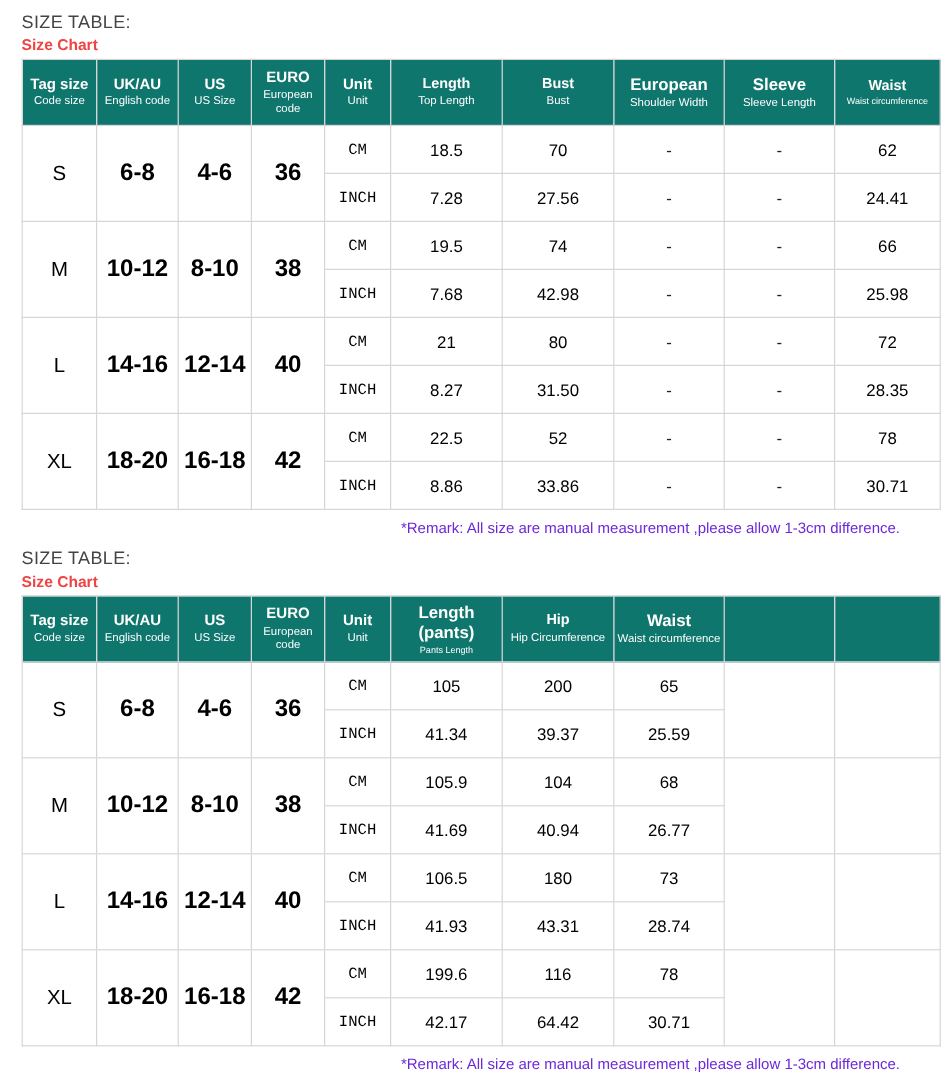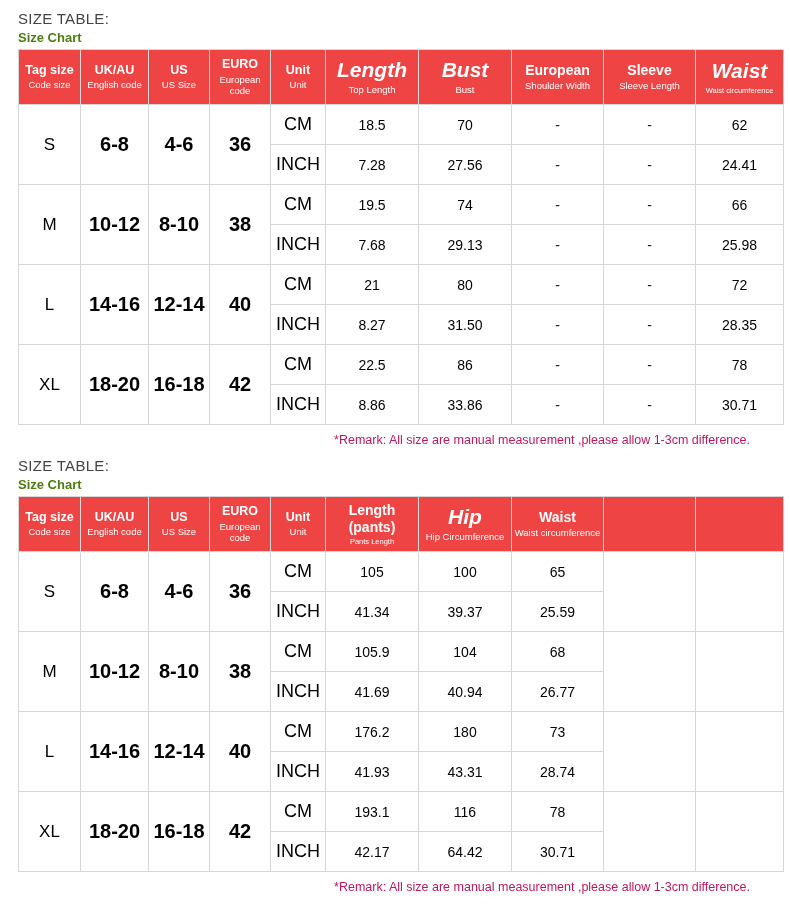--- a/index.html
+++ b/index.html
@@ -27,80 +27,81 @@
   .size-table-caption {
     font-size: 15px;
     color: #444444;
     letter-spacing: 0.3px;
     padding-top: 10px;
     padding-bottom: 3px;
   }
   .size-chart-label {
     font-size: 13px;
     font-weight: bold;
-    color: #4d7c0f;
+    color: #ef4444;
     padding-bottom: 4px;
   }
   table.chart {
     border-collapse: collapse;
     width: 754px;
     table-layout: fixed;
   }
   table.chart td, table.chart th {
     border: 1px solid #d6d6d6;
     text-align: center;
     vertical-align: middle;
     padding: 0;
   }
   thead th {
-    background: #ef4444;
+    background: #0f766e;
     color: #ffffff;
     border: 1px solid #2b2b2b;
     height: 54px;
     padding: 3px 2px;
     font-weight: normal;
     line-height: 1.15;
   }
   .h-main {
     display: block;
     font-size: 14px;
     font-weight: bold;
   }
   .h-main.sm { font-size: 12.5px; }
-  .h-main.lg { font-size: 21px; font-style: italic; }
+  .h-main.lg { font-size: 12px; }
   .h-sub {
     display: block;
     font-size: 9.5px;
     font-weight: normal;
     margin-top: 2px;
     line-height: 1.2;
   }
   .h-sub.tiny { font-size: 7.5px; }
   td.tag {
     font-size: 17px;
   }
   td.code {
     font-size: 20px;
     font-weight: bold;
   }
   td.unit {
-    font-size: 18px;
+    font-size: 13px;
     height: 39px;
+    font-family: Liberation Mono, monospace;
   }
   td.val {
     font-size: 14px;
   }
   td.dash {
     font-size: 14px;
     color: #222;
   }
   td.blank { }
   .remark {
     font-size: 12.5px;
-    color: #be185d;
+    color: #6d28d9;
     text-align: right;
     padding: 8px 22px 0 0;
   }
 </style>
 </head>
 <body>
 
 <div class="page">
 
   <div class="block">
@@ -195,21 +196,21 @@
           <td class="unit">CM</td>
           <td class="val">19.5</td>
           <td class="val">74</td>
           <td class="dash">-</td>
           <td class="dash">-</td>
           <td class="val">66</td>
         </tr>
         <tr>
           <td class="unit">INCH</td>
           <td class="val">7.68</td>
-          <td class="val">29.13</td>
+          <td class="val">42.98</td>
           <td class="dash">-</td>
           <td class="dash">-</td>
           <td class="val">25.98</td>
         </tr>
 
         <tr>
           <td class="tag" rowspan="2">L</td>
           <td class="code" rowspan="2">14-16</td>
           <td class="code" rowspan="2">12-14</td>
           <td class="code" rowspan="2">40</td>
@@ -229,21 +230,21 @@
           <td class="val">28.35</td>
         </tr>
 
         <tr>
           <td class="tag" rowspan="2">XL</td>
           <td class="code" rowspan="2">18-20</td>
           <td class="code" rowspan="2">16-18</td>
           <td class="code" rowspan="2">42</td>
           <td class="unit">CM</td>
           <td class="val">22.5</td>
-          <td class="val">86</td>
+          <td class="val">52</td>
           <td class="dash">-</td>
           <td class="dash">-</td>
           <td class="val">78</td>
         </tr>
         <tr>
           <td class="unit">INCH</td>
           <td class="val">8.86</td>
           <td class="val">33.86</td>
           <td class="dash">-</td>
           <td class="dash">-</td>
@@ -316,21 +317,21 @@
       </thead>
       <tbody>
 
         <tr>
           <td class="tag" rowspan="2">S</td>
           <td class="code" rowspan="2">6-8</td>
           <td class="code" rowspan="2">4-6</td>
           <td class="code" rowspan="2">36</td>
           <td class="unit">CM</td>
           <td class="val">105</td>
-          <td class="val">100</td>
+          <td class="val">200</td>
           <td class="val">65</td>
           <td class="blank" rowspan="2"></td>
           <td class="blank" rowspan="2"></td>
         </tr>
         <tr>
           <td class="unit">INCH</td>
           <td class="val">41.34</td>
           <td class="val">39.37</td>
           <td class="val">25.59</td>
         </tr>
@@ -353,40 +354,40 @@
           <td class="val">40.94</td>
           <td class="val">26.77</td>
         </tr>
 
         <tr>
           <td class="tag" rowspan="2">L</td>
           <td class="code" rowspan="2">14-16</td>
           <td class="code" rowspan="2">12-14</td>
           <td class="code" rowspan="2">40</td>
           <td class="unit">CM</td>
-          <td class="val">176.2</td>
+          <td class="val">106.5</td>
           <td class="val">180</td>
           <td class="val">73</td>
           <td class="blank" rowspan="2"></td>
           <td class="blank" rowspan="2"></td>
         </tr>
         <tr>
           <td class="unit">INCH</td>
           <td class="val">41.93</td>
           <td class="val">43.31</td>
           <td class="val">28.74</td>
         </tr>
 
         <tr>
           <td class="tag" rowspan="2">XL</td>
           <td class="code" rowspan="2">18-20</td>
           <td class="code" rowspan="2">16-18</td>
           <td class="code" rowspan="2">42</td>
           <td class="unit">CM</td>
-          <td class="val">193.1</td>
+          <td class="val">199.6</td>
           <td class="val">116</td>
           <td class="val">78</td>
           <td class="blank" rowspan="2"></td>
           <td class="blank" rowspan="2"></td>
         </tr>
         <tr>
           <td class="unit">INCH</td>
           <td class="val">42.17</td>
           <td class="val">64.42</td>
           <td class="val">30.71</td>

